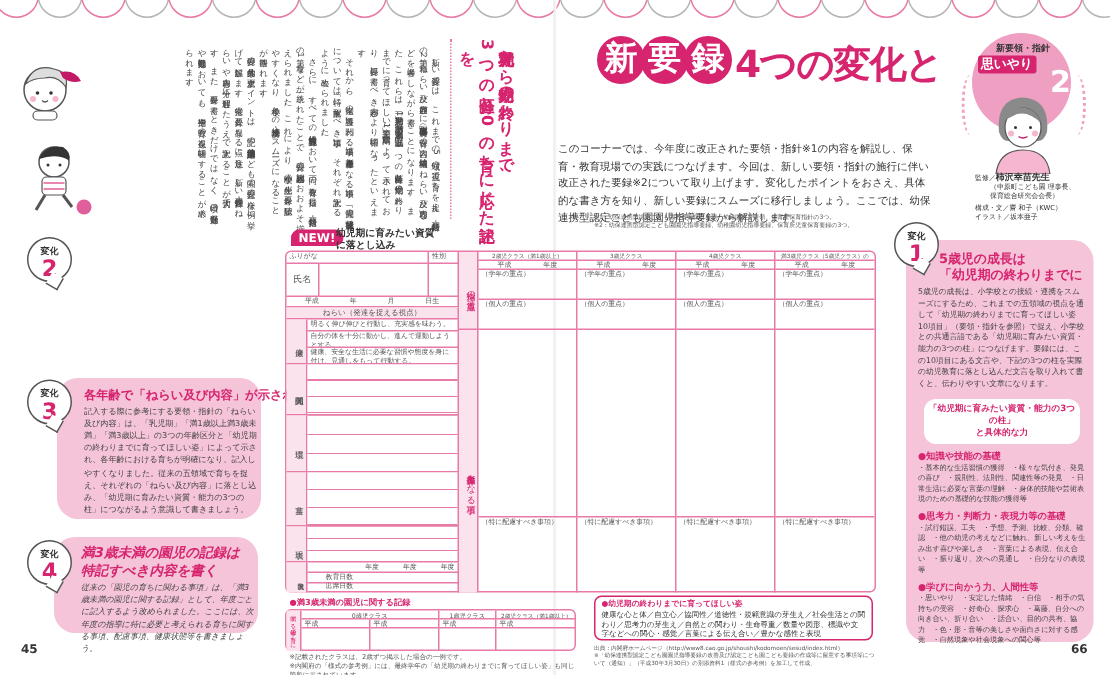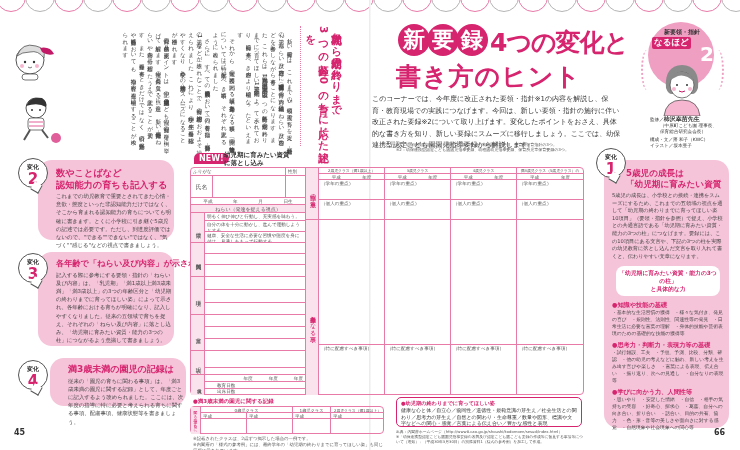--- a/index.html
+++ b/index.html
@@ -99,51 +99,43 @@
       <circle cx="18" cy="16" r="1" fill="#333"></circle>
       <circle cx="26" cy="16" r="1" fill="#333"></circle>
       <rect x="14" y="24" width="16" height="12" rx="3" fill="#fff" stroke="#555" stroke-width=".8"></rect>
       <line x1="15" y1="28" x2="29" y2="28" stroke="#e87aa8" stroke-width="1.2"></line>
       <line x1="15" y1="32" x2="29" y2="32" stroke="#e87aa8" stroke-width="1.2"></line>
       <path d="M16 36 L10 46 M28 36 L34 44" stroke="#555" stroke-width="2"></path>
       <circle cx="42" cy="44" r="5" fill="#e05e99"></circle>
     </svg>
   </div>
 
-  <div class="card" style="left:38px;top:160px;width:136px;height:80px;">
-    <div style="position:absolute;left:18px;top:7px;width:115px;">
-      <div class="h" style="font-size:9.2px;line-height:12px;">
-        <div>数やことばなど</div>
-        <div>認知能力の育ちも記入する</div>
-      </div>
-      <div class="b" style="margin-top:1px;">これまでの幼児教育で重要とされてきた心情・意欲・態度といった非認知能力だけではなく、そこから育まれる認知能力の育ちについても明確に書きます。とくに小学校に引き継ぐ5歳児の記述では必要です。ただし、到達度評価ではないので、"できる""できない"ではなく、"気づく""感じる"などの視点で書きましょう。</div>
-    </div>
-  </div>
   <div class="bubble" style="left:18px;top:158px;width:30px;height:30px;">
     <span class="s">変化</span>
     <span class="n">2</span>
   </div>
 
   <div class="card" style="left:38px;top:252px;width:136px;height:94px;">
     <div style="position:absolute;left:18px;top:6px;width:116px;">
       <div class="h" style="font-size:8.6px;line-height:11.5px;">
         <div style="white-space:nowrap;font-size:8.2px;">各年齢で「ねらい及び内容」が示され、</div>
       </div>
       <div class="b" style="margin-top:1px;">記入する際に参考にする要領・指針の「ねらい及び内容」は、「乳児期」「満1歳以上満3歳未満」「満3歳以上」の3つの年齢区分と「幼児期の終わりまでに育ってほしい姿」によって示され、各年齢における育ちが明確になり、記入しやすくなりました。従来の五領域で育ちを捉え、それぞれの「ねらい及び内容」に落とし込み、「幼児期に育みたい資質・能力の3つの柱」につながるよう意識して書きましょう。</div>
     </div>
   </div>
   <div class="bubble" style="left:18px;top:253px;width:30px;height:30px;">
     <span class="s">変化</span>
     <span class="n">3</span>
   </div>
 
-  <div class="card" style="left:50px;top:358px;width:136px;height:48px;">
+  <div class="card" style="left:36px;top:358px;width:136px;height:64px;font-style:italic;">
     <div style="position:absolute;left:18px;top:6px;width:116px;">
       <div class="h" style="font-size:9px;line-height:11.5px;">
         <div>満3歳未満の園児の記録は</div>
+        <div>特記すべき内容を書く</div>
       </div>
       <div class="b" style="margin-top:1px;">従来の「園児の育ちに関わる事項」は、「満3歳未満の園児に関する記録」として、年度ごとに記入するよう改められました。ここには、次年度の指導に特に必要と考えられる育ちに関する事項、配慮事項、健康状態等を書きましょう。</div>
     </div>
   </div>
   <div class="bubble" style="left:18px;top:360px;width:30px;height:30px;">
     <span class="s">変化</span>
     <span class="n">4</span>
   </div>
 
   <div class="pnum" style="left:14px;top:428px;">45</div>
@@ -264,25 +256,24 @@
   </div>
   <div class="notes" style="left:396px;top:429px;width:188px;font-size:3.8px;line-height:5px;">
     <div>出典：内閣府ホームページ（http://www8.cao.go.jp/shoushi/kodomoen/sesud/index.html）</div>
     <div>※「幼保連携型認定こども園園児指導要録の改善及び認定こども園こども要録の作成等に留意する事項等について（通知）」（平成30年3月30日）の別添資料1（様式の参考例）を加工して作成。</div>
   </div>
 
   <div class="titlecircle" style="left:398px;top:24px;">新</div>
   <div class="titlecircle" style="left:427px;top:24px;">要</div>
   <div class="titlecircle" style="left:456px;top:24px;">録</div>
   <div class="title2" style="left:490px;top:26px;font-size:25px;letter-spacing:-1px;">4つの変化と</div>
-  <div class="title2" style="left:396px;top:60px;font-size:25px;letter-spacing:1px;">書き方のヒント</div>
 
   <div class="badge" style="left:648px;top:22px;width:66px;height:66px;"></div>
   <div style="position:absolute;left:654px;top:28px;font-size:6px;font-weight:bold;color:#333;width:56px;text-align:center;">新要領・指針</div>
-  <div style="position:absolute;left:652px;top:37px;font-size:8.5px;font-weight:bold;color:#fff;background:#d6246e;padding:0 2px;border-radius:2px;">なるほど</div>
+  <div style="position:absolute;left:652px;top:37px;font-size:8.5px;font-weight:bold;color:#fff;background:#d6246e;padding:0 2px;border-radius:2px;">思いやり</div>
   <div style="position:absolute;left:668px;top:49px;font-size:8.5px;font-weight:bold;color:#fff;background:#d6246e;padding:0 2px;border-radius:2px;margin-top:24px;">講座</div>
   <div style="position:absolute;left:700px;top:42px;font-size:20px;font-weight:bold;color:#fff;">2</div>
   <div style="position:absolute;left:641px;top:50px;width:12px;height:40px;border-left:2px dotted #ef9fc2;border-radius:50%;"></div>
   <div style="position:absolute;left:712px;top:50px;width:12px;height:40px;border-right:2px dotted #ef9fc2;border-radius:50%;"></div>
 
   <div style="position:absolute;left:660px;top:60px;width:44px;height:56px;">
     <svg width="44" height="56" viewBox="0 0 44 56">
       <path d="M6 28 Q4 6 22 5 Q40 6 38 28 Q36 34 32 34 L12 34 Q8 34 6 28Z" fill="#8a8a8a"></path>
       <ellipse cx="22" cy="25" rx="12" ry="13" fill="#fff" stroke="#555" stroke-width=".8"></ellipse>
       <path d="M10 20 Q14 10 24 12 Q32 14 34 22 Q26 14 18 16 Q14 18 10 20Z" fill="#8a8a8a"></path>
@@ -306,21 +297,21 @@
   <div class="intro" style="left:372px;top:94px;width:250px;">このコーナーでは、今年度に改正された要領・指針※1の内容を解説し、保育・教育現場での実践につなげます。今回は、新しい要領・指針の施行に伴い改正された要録※2について取り上げます。変化したポイントをおさえ、具体的な書き方を知り、新しい要録にスムーズに移行しましょう。ここでは、幼保連携型認定こども園園児指導要録から解説します。</div>
   <div class="notes" style="left:396px;top:142px;width:250px;font-size:4px;line-height:5px;">
     <div>※1：幼保連携型認定こども園教育・保育要領、幼稚園教育要領、保育所保育指針の3つ。</div>
     <div>※2：幼保連携型認定こども園園児指導要録、幼稚園幼児指導要録、保育所児童保育要録の3つ。</div>
   </div>
 
   <div class="card" style="left:604px;top:160px;width:125px;height:268px;">
     <div style="position:absolute;left:8px;top:8px;width:112px;">
       <div class="h" style="font-size:8.6px;line-height:11px;padding-left:14px;">
         <div>5歳児の成長は</div>
-        <div>「幼児期に育みたい資質</div>
+        <div>「幼児期の終わりまでに</div>
       </div>
       <div class="b" style="margin-top:2px;font-size:5.2px;line-height:7.6px;">5歳児の成長は、小学校との接続・連携をスムーズにするため、これまでの五領域の視点を通して「幼児期の終わりまでに育ってほしい姿 10項目」（要領・指針を参照）で捉え、小学校との共通言語である「幼児期に育みたい資質・能力の3つの柱」につなげます。要録には、この10項目にある文言や、下記の3つの柱を実際の幼児教育に落とし込んだ文言を取り入れて書くと、伝わりやすい文章になります。</div>
       <div style="background:#fff;border-radius:8px;margin:6px 4px 4px;padding:3px;text-align:center;font-size:5.8px;line-height:8px;color:#d6246e;font-weight:bold;">
         <div>「幼児期に育みたい資質・能力の3つの柱」</div>
         <div>と具体的な力</div>
       </div>
       <div id="pillars">
           <div class="subh" style="margin-top: 3px;">●知識や技能の基礎</div>
           <div class="b" style="font-size: 4.8px; line-height: 7px; color: rgb(68, 68, 68);">・基本的な生活習慣の獲得　・様々な気付き、発見の喜び　・規則性、法則性、関連性等の発見　・日常生活に必要な言葉の理解　・身体的技能や芸術表現のための基礎的な技能の獲得等</div>
           <div class="subh" style="margin-top: 3px;">●思考力・判断力・表現力等の基礎</div>

